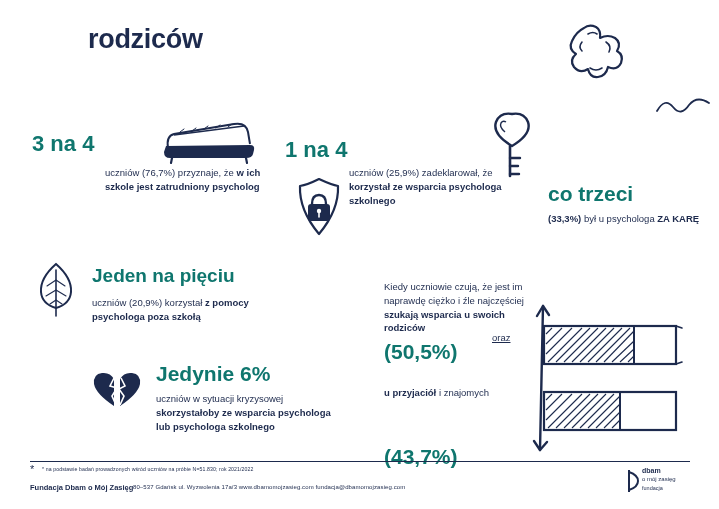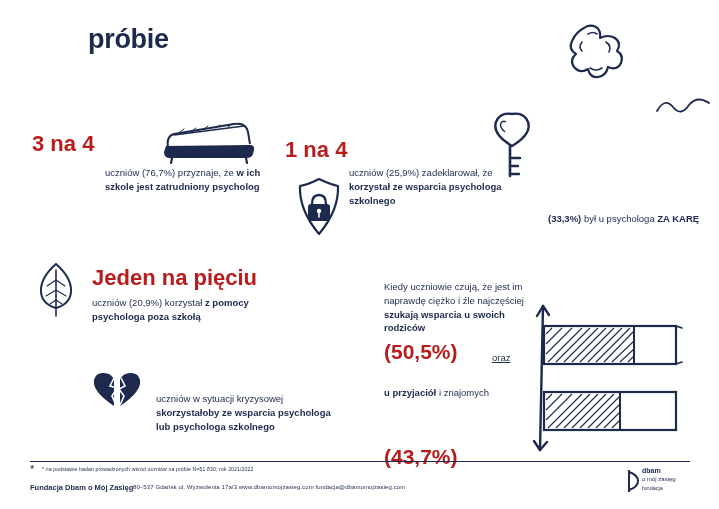--- a/index.html
+++ b/index.html
@@ -39,21 +39,21 @@
   }
   .title-rest {
     margin-left: 10px;
   }
   .title-line2 {
     margin-left: 58px;
   }
 
   
   .big-stat {
-    color: #b91c1c;
+    color: #0f766e;
     font-weight: bold;
     line-height: 1.1;
     text-align: right;
   }
   .body-text {
     color: #1d2a4d;
     font-size: 9.5px;
     line-height: 1.45;
   }
   .body-text b {
@@ -106,21 +106,21 @@
     left: 548px;
     top: 212px;
     width: 165px;
   }
 
   
   .blk4-head {
     position: absolute;
     left: 92px;
     top: 266px;
-    font-size: 22px;
+    font-size: 19px;
   }
   .blk4-text {
     position: absolute;
     left: 92px;
     top: 296px;
     width: 200px;
   }
 
   
   .blk5-head {
@@ -145,21 +145,21 @@
   }
   .blk6-val1 {
     position: absolute;
     left: 384px;
     top: 340px;
     font-size: 21px;
   }
   .blk6-oraz {
     position: absolute;
     left: 492px;
-    top: 352px;
+    top: 332px;
     font-size: 9.5px;
     color: #1d2a4d;
     text-decoration: underline;
   }
   .blk6-lead2 {
     position: absolute;
     left: 384px;
     top: 386px;
     width: 170px;
   }
@@ -254,21 +254,21 @@
   .ico {
     position: absolute;
   }
 </style>
 </head>
 <body>
 
 <div class="page">
 
   <div class="title-block">
-    <div class="title-line title-line2">próbie</div>
+    <div class="title-line title-line2">rodziców</div>
   </div>
 
   <svg class="ico" style="left:560px; top:22px;" width="70" height="62" viewBox="0 0 70 62">
     <path d="M24 6 Q29 2 36 5 Q41 8 40 16 Q48 12 55 16 Q62 21 57 29 Q64 33 61 41 Q57 49 48 45 Q46 54 38 55 Q30 56 28 47 Q20 52 14 45 Q9 38 16 32 Q8 27 12 19 Q16 10 24 6 Z" fill="none" stroke="#1d2a4d" stroke-width="2.2" stroke-linejoin="round"></path>
     <path d="M28 12 Q33 9 37 12 M22 20 Q18 25 22 29 M46 20 Q52 24 49 30 M30 46 Q36 50 42 46" fill="none" stroke="#1d2a4d" stroke-width="1.6" stroke-linecap="round"></path>
   </svg>
 
   <svg class="ico" style="left:655px; top:95px;" width="56" height="22" viewBox="0 0 56 22">
     <path d="M2 16 Q10 2 18 12 Q26 22 34 10 Q42 0 54 8" fill="none" stroke="#1d2a4d" stroke-width="1.8" stroke-linecap="round"></path>
   </svg>
@@ -292,20 +292,21 @@
   </div>
 
   <svg class="ico" style="left:296px; top:176px;" width="46" height="62" viewBox="0 0 46 62">
     <path d="M23 3 Q36 9 42 10 Q43 34 23 58 Q3 34 4 10 Q11 9 23 3 Z" fill="none" stroke="#1d2a4d" stroke-width="2.2" stroke-linejoin="round"></path>
     <path d="M16 28 Q16 19 23 19 Q30 19 30 28" fill="none" stroke="#1d2a4d" stroke-width="2.4"></path>
     <rect x="12" y="28" width="22" height="17" rx="3" fill="#1d2a4d"></rect>
     <circle cx="23" cy="35" r="2.2" fill="#ffffff"></circle>
     <path d="M23 36 L23 41" stroke="#ffffff" stroke-width="1.6" stroke-linecap="round"></path>
   </svg>
 
+  <div class="big-stat blk3-head">co trzeci</div>
   <div class="body-text blk3-sub">
     <b>(33,3%)</b><span> był u psychologa </span><b>ZA KARĘ</b>
   </div>
 
   <svg class="ico" style="left:486px; top:110px;" width="56" height="72" viewBox="0 0 56 72">
     <path d="M26 4 Q14 2 10 12 Q6 24 26 36 Q46 24 42 12 Q38 2 26 4 Z" fill="none" stroke="#1d2a4d" stroke-width="2.4" stroke-linejoin="round"></path>
     <path d="M20 12 Q17 10 15 13 Q13 17 19 22" fill="none" stroke="#1d2a4d" stroke-width="1.4"></path>
     <path d="M24 36 L24 66" stroke="#1d2a4d" stroke-width="2.6" stroke-linecap="round"></path>
     <path d="M24 48 L34 48 M24 56 L32 56 M24 64 L33 64" stroke="#1d2a4d" stroke-width="2.4" stroke-linecap="round"></path>
   </svg>
@@ -314,20 +315,21 @@
   <div class="body-text blk4-text">
     <span>uczniów (20,9%) korzystał </span><b>z pomocy psychologa poza szkołą</b>
   </div>
 
   <svg class="ico" style="left:32px; top:262px;" width="48" height="56" viewBox="0 0 48 56">
     <path d="M24 2 Q8 16 9 30 Q10 42 24 46 Q38 42 39 30 Q40 16 24 2 Z" fill="none" stroke="#1d2a4d" stroke-width="2"></path>
     <path d="M24 8 L24 54" stroke="#1d2a4d" stroke-width="1.6" stroke-linecap="round"></path>
     <path d="M24 18 L15 24 M24 18 L33 24 M24 28 L14 34 M24 28 L34 34 M24 38 L18 42 M24 38 L30 42" stroke="#1d2a4d" stroke-width="1.1" stroke-linecap="round"></path>
   </svg>
 
+  <div class="big-stat blk5-head">Jedynie 6%</div>
   <div class="body-text blk5-text">
     <span>uczniów w sytuacji kryzysowej </span><b>skorzystałoby ze wsparcia psychologa lub psychologa szkolnego</b>
   </div>
 
   <svg class="ico" style="left:90px; top:370px;" width="56" height="40" viewBox="0 0 56 40">
     <path d="M24 36 Q6 24 4 14 Q3 4 12 3 Q20 2 24 9 Z" fill="#1d2a4d"></path>
     <path d="M30 36 Q48 24 50 14 Q51 4 42 3 Q34 2 30 9 Z" fill="#1d2a4d"></path>
     <path d="M24 8 L20 16 L27 18 L22 26 L26 35" fill="none" stroke="#ffffff" stroke-width="1.6"></path>
     <path d="M31 8 L35 16 L29 19 L34 26 L30 35" fill="none" stroke="#ffffff" stroke-width="1.6"></path>
   </svg>

